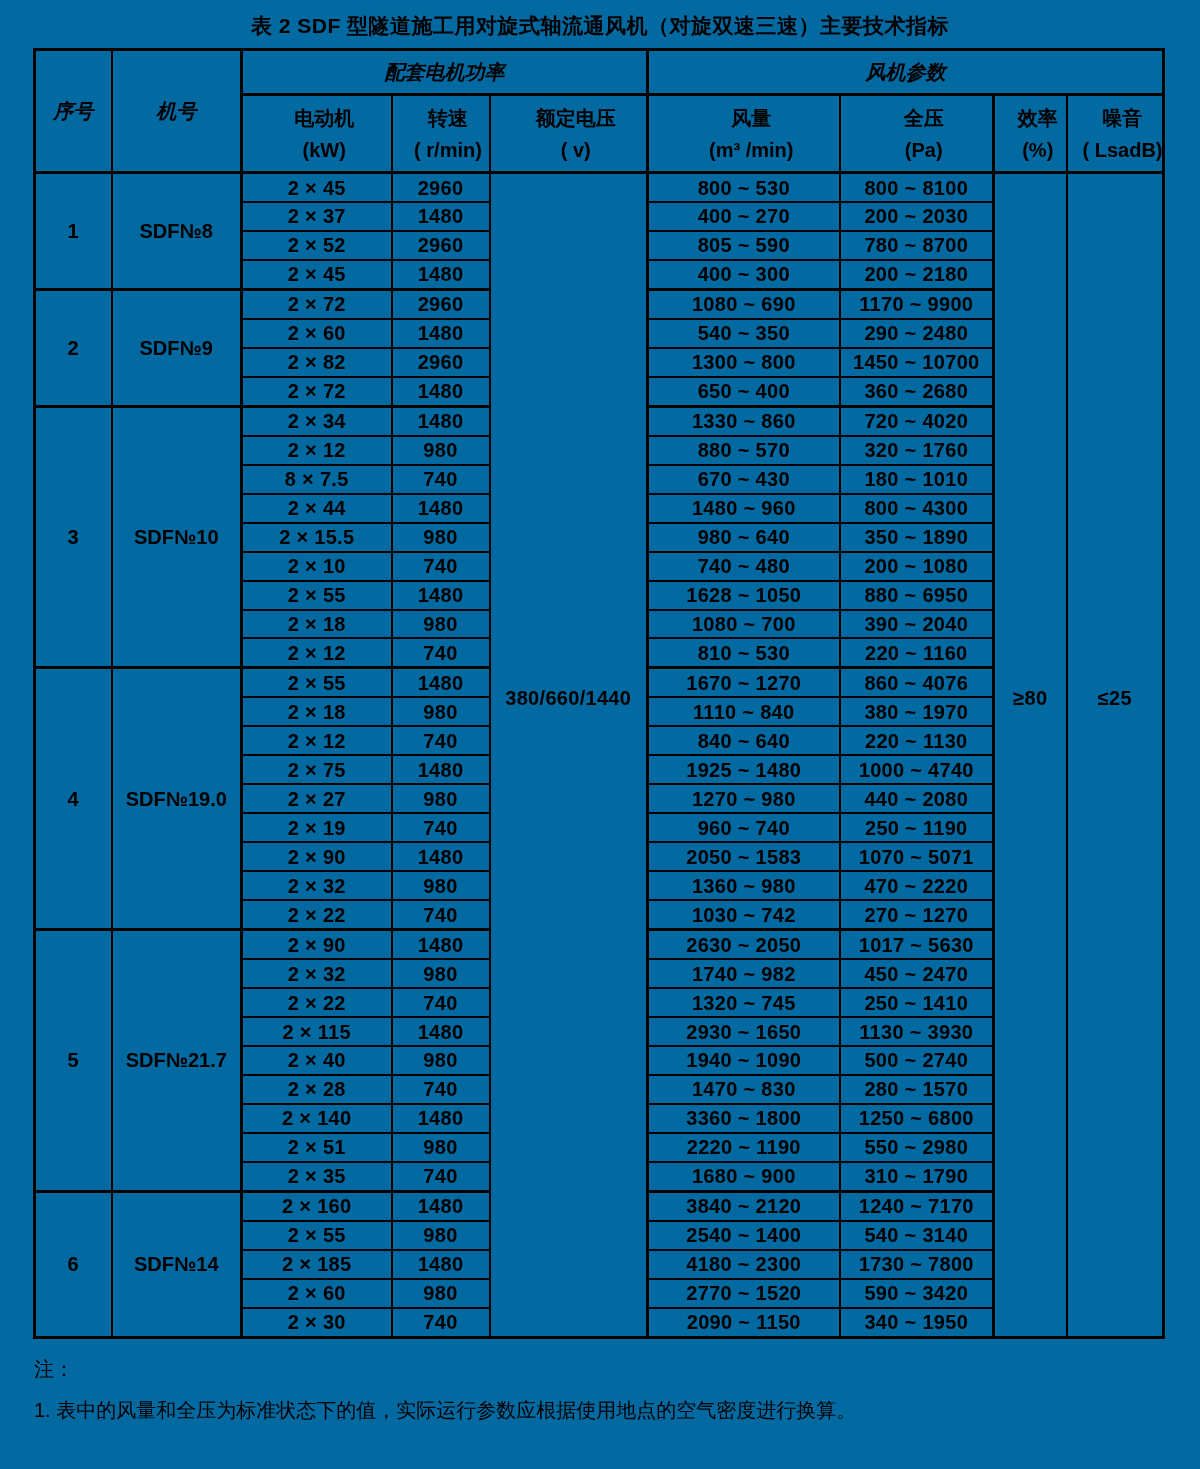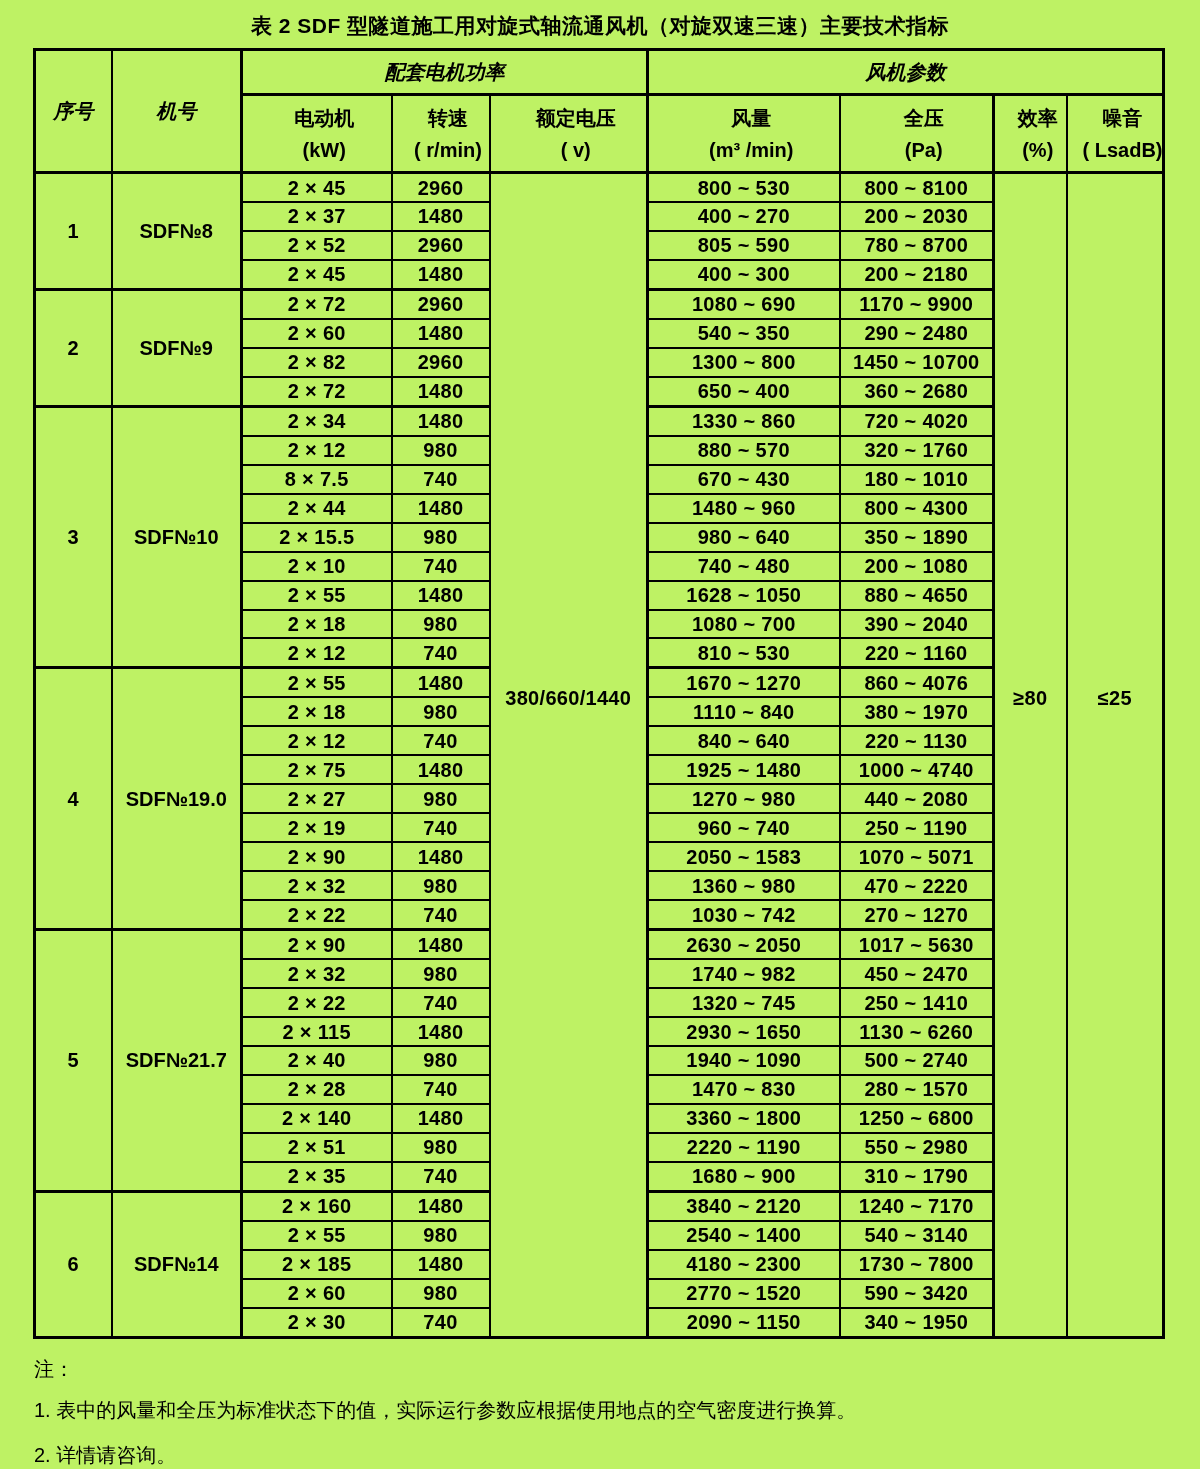--- a/index.html
+++ b/index.html
@@ -1,21 +1,21 @@
 <!DOCTYPE html>
 <html lang="zh"><head>
 <meta charset="utf-8">
 <style>
   html,body { margin:0; padding:0; }
   body {
     width:1200px; height:1469px; background:#ffffff; color:#000;
     font-family:"Liberation Sans","DejaVu Sans",sans-serif;
     -webkit-font-smoothing:antialiased;
   }
-  .page { position:relative; width:1200px; height:1469px; overflow:hidden; background:#bef264; }
+  .page { position:relative; width:1200px; height:1469px; overflow:hidden; background:#0369a1; }
 
   .doc-title {
     position:absolute; top:12px; left:0; width:1200px;
     text-align:center; font-size:21px; font-weight:600; letter-spacing:0.5px;
   }
 
   table.spec {
     position:absolute; left:33px; top:48px;
     width:1129px; height:1291px;
     border-collapse:collapse; table-layout:fixed;
@@ -190,21 +190,21 @@
         <tr>
           <td class="num bl3">2 × 10</td>
           <td class="num">740</td>
           <td class="num bl3">740 ~ 480</td>
           <td class="num">200 ~ 1080</td>
         </tr>
         <tr>
           <td class="num bl3">2 × 55</td>
           <td class="num">1480</td>
           <td class="num bl3">1628 ~ 1050</td>
-          <td class="num">880 ~ 4650</td>
+          <td class="num">880 ~ 6950</td>
         </tr>
         <tr>
           <td class="num bl3">2 × 18</td>
           <td class="num">980</td>
           <td class="num bl3">1080 ~ 700</td>
           <td class="num">390 ~ 2040</td>
         </tr>
         <tr>
           <td class="num bl3">2 × 12</td>
           <td class="num">740</td>
@@ -284,21 +284,21 @@
         <tr>
           <td class="num bl3">2 × 22</td>
           <td class="num">740</td>
           <td class="num bl3">1320 ~ 745</td>
           <td class="num">250 ~ 1410</td>
         </tr>
         <tr>
           <td class="num bl3">2 × 115</td>
           <td class="num">1480</td>
           <td class="num bl3">2930 ~ 1650</td>
-          <td class="num">1130 ~ 6260</td>
+          <td class="num">1130 ~ 3930</td>
         </tr>
         <tr>
           <td class="num bl3">2 × 40</td>
           <td class="num">980</td>
           <td class="num bl3">1940 ~ 1090</td>
           <td class="num">500 ~ 2740</td>
         </tr>
         <tr>
           <td class="num bl3">2 × 28</td>
           <td class="num">740</td>
@@ -354,16 +354,15 @@
           <td class="num">740</td>
           <td class="num bl3">2090 ~ 1150</td>
           <td class="num">340 ~ 1950</td>
         </tr>
       </tbody>
   </table>
 
   <div class="notes">
     <div class="note-label">注：</div>
     <div class="note-line">1. 表中的风量和全压为标准状态下的值，实际运行参数应根据使用地点的空气密度进行换算。</div>
-    <div class="note-line">2. 详情请咨询。</div>
   </div>
 
 </div>
 
 </body></html>

